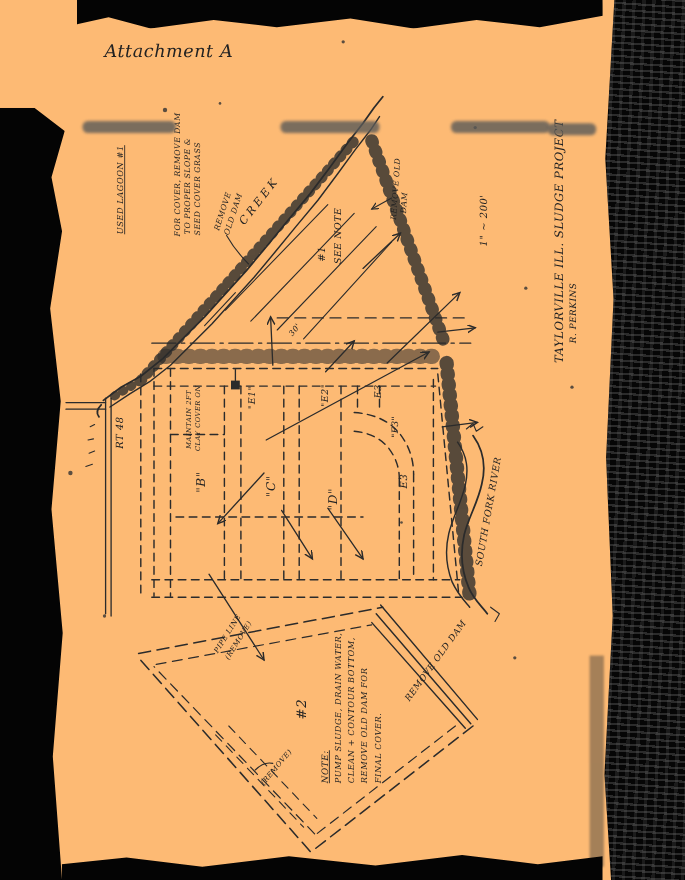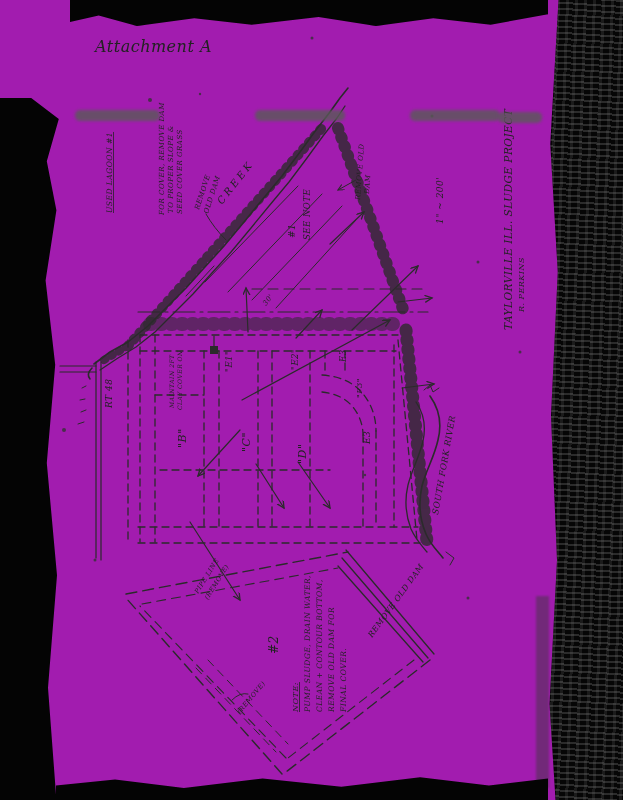--- a/index.html
+++ b/index.html
@@ -1,16 +1,16 @@
 <!DOCTYPE html>
 <html><head>
 <meta charset="utf-8">
 <style>
   html,body{margin:0;padding:0;background:#e8e8e4;}
-  .root{position:relative;width:623px;height:800px;background:#a21caf;overflow:hidden;
+  .root{position:relative;width:623px;height:800px;background:#fdba74;overflow:hidden;
         font-family:"DejaVu Serif", serif;}
   svg{position:absolute;left:0;top:0;z-index:1;}
   .ink{stroke:#2b2b2b;fill:none;stroke-linecap:round;stroke-linejoin:round;}
   text{fill:#222;font-family:"DejaVu Serif", serif;font-style:italic;stroke:none;}
   .hand{letter-spacing:0.5px;}
   .sp{letter-spacing:3px;}
   .u{text-decoration:underline;}
   .hatch{opacity:.78;}
   
   .bar{position:absolute;background:#040404;z-index:3;}

